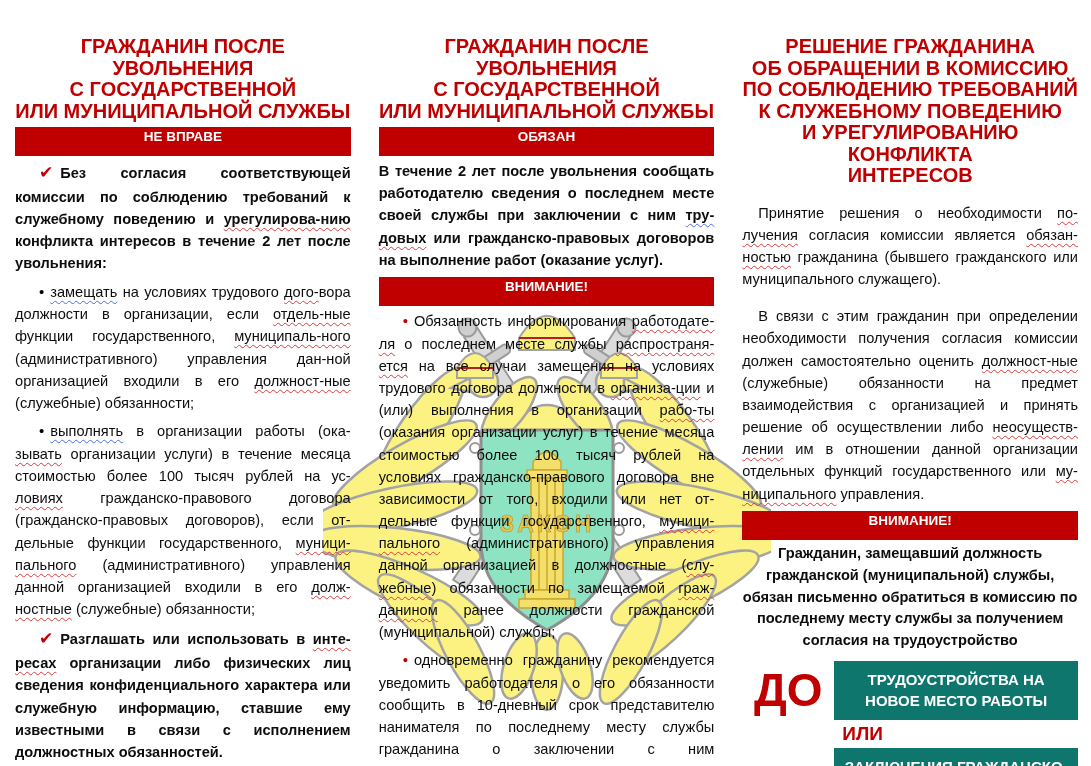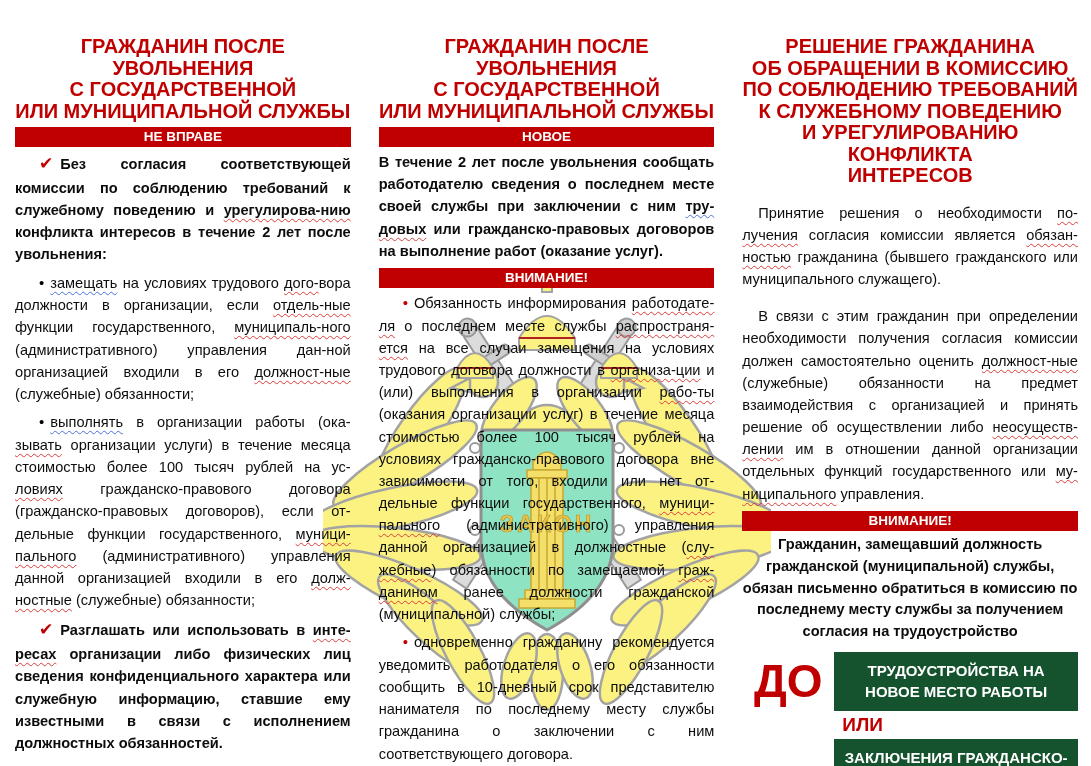--- a/index.html
+++ b/index.html
@@ -13,21 +13,21 @@
   }
   .cols { position:relative; z-index:1; display:flex; width:100%; height:100%;justify-content:center; }
   .col { width:363.66px; box-sizing:border-box; padding:36px 13px 8px 15px; }
   .col-title {
     color:#C00000; font-weight:bold; font-size:20px; line-height:21.5px;
     text-align:center; white-space:pre-line; margin:0 0 5px 0;
   }
   .col3 .col-title { margin-bottom:3px; }
   .banner {
     background:#C00000; color:#ffffff; font-weight:bold; font-size:13.5px;
-    text-align:center; padding:2px 0 3px; margin:2px 0 3px;
+    text-align:center; padding:2px 0 12px; margin:2px 0 3px;
   }
   .para {
     font-size:14.6px; line-height:1.52; text-align:justify; color:#0d0d0d;
     margin:4px 0 6px;
   }
   .para.bold { font-weight:bold; }
   .para.center { text-align:center; line-height:1.5; margin:3px 0 9px; }
   .para.indent { text-indent:16px;margin-top:15px; }
   .para.marked { text-indent:24px; }
   .marker { display:inline; }
@@ -36,21 +36,21 @@
   .marker.bullet.black { color:#000000; }
   .marker.bullet.red { color:#C00000; }
   .wavy-red  { text-decoration:underline wavy #e03a3a; text-decoration-thickness:1px; text-underline-offset:3px; }
   .wavy-blue { text-decoration:underline wavy #4a6fe0; text-decoration-thickness:1px; text-underline-offset:3px; }
   .do-row { display:flex; align-items:center; margin:2px 0 3px; }
   .do-label {
     color:#C00000; font-weight:bold; font-size:46px; line-height:0.95;
     width:92px; flex:0 0 92px; text-align:center;
   }
   .do-box {
-    background:#14532d; color:#ffffff; font-weight:bold; font-size:15px;
+    background:#0f766e; color:#ffffff; font-weight:bold; font-size:15px;
     line-height:1.42; text-align:center; flex:1; padding:8px 10px; min-height:30px;
     display:flex; align-items:center; justify-content:center;
   }
   .or-label { color:#C00000; font-weight:bold; font-size:19px; margin:3px 0 3px 100px; }
   .emb-law {
     font-family:"Liberation Sans",sans-serif; font-weight:bold; font-size:23px;
     letter-spacing:3px; fill:#E7C44A; stroke:#b5922a; stroke-width:0.6px;
   }
 </style>
 </head>
@@ -151,21 +151,21 @@
           <div class="para bold marked"><span class="marker check">✔</span><span>Разглашать или использовать в </span><span class="wavy-red">инте-ресах</span><span> организации либо физических лиц сведения конфиденциального характера или служебную информацию, ставшие ему известными в связи с исполнением должностных обязанностей.</span></div>
         </div>
     </div>
 
     <div class="col col2">
       <div class="col-title">ГРАЖДАНИН ПОСЛЕ
 УВОЛЬНЕНИЯ
 С ГОСУДАРСТВЕННОЙ
 ИЛИ МУНИЦИПАЛЬНОЙ СЛУЖБЫ</div>
       <div>
-          <div class="banner">НОВОЕ</div>
+          <div class="banner">ОБЯЗАН</div>
           <div class="para bold"><span>В течение 2 лет после увольнения сообщать работодателю сведения о последнем месте своей службы при заключении с ним </span><span class="wavy-blue">тру-</span><span class="wavy-red">довых</span><span> или гражданско-правовых договоров на выполнение работ (оказание услуг).</span></div>
           <div class="banner">ВНИМАНИЕ!</div>
           <div class="para marked"><span class="marker bullet red">•</span><span>Обязанность информирования </span><span class="wavy-red">работодате-ля</span><span> о последнем месте службы </span><span class="wavy-red">распространя-ется</span><span> на все случаи замещения на условиях трудового договора должности в </span><span class="wavy-red">организа-ции</span><span> и (или) выполнения в организации </span><span class="wavy-red">рабо-ты</span><span> (оказания организации услуг) в течение месяца стоимостью более 100 тысяч рублей на условиях гражданско-правового договора вне зависимости от того, входили или нет от-дельные функции государственного, </span><span class="wavy-red">муници-пального</span><span> (административного) управления данной организацией в должностные (</span><span class="wavy-red">слу-жебные</span><span>) обязанности по замещаемой </span><span class="wavy-red">граж-данином</span><span> ранее должности гражданской (муниципальной) службы;</span></div>
           <div class="para marked"><span class="marker bullet red">•</span><span>одновременно гражданину рекомендуется уведомить работодателя о его обязанности сообщить в 10-дневный срок представителю нанимателя по последнему месту службы гражданина о заключении с ним соответствующего договора.</span></div>
         </div>
     </div>
 
     <div class="col col3">
       <div class="col-title">РЕШЕНИЕ ГРАЖДАНИНА
 ОБ ОБРАЩЕНИИ В КОМИССИЮ

